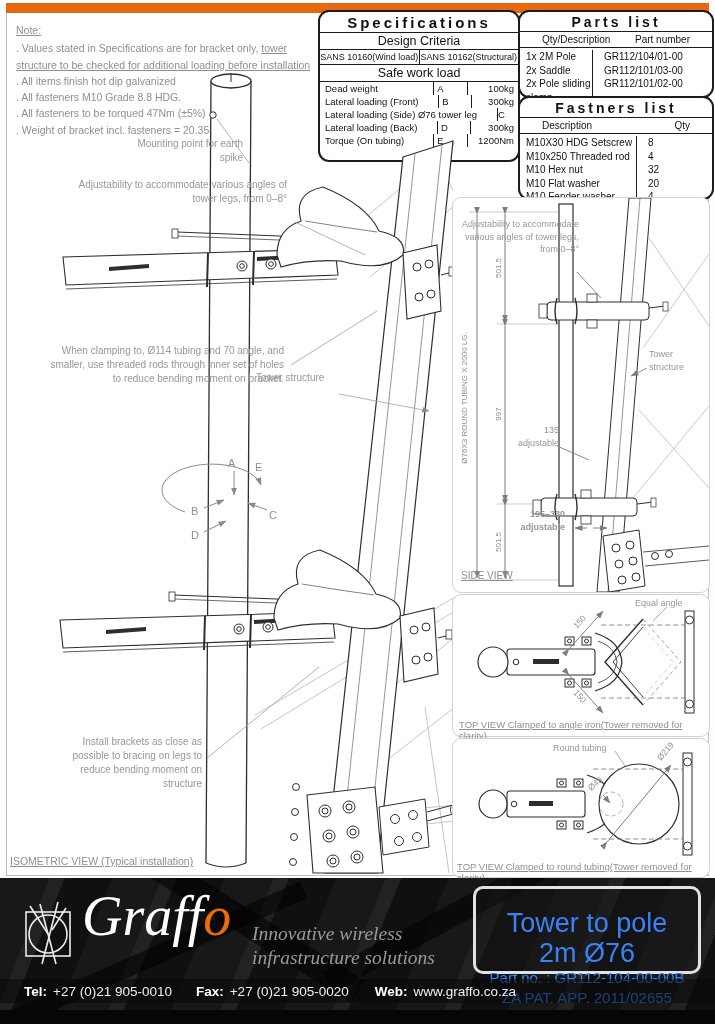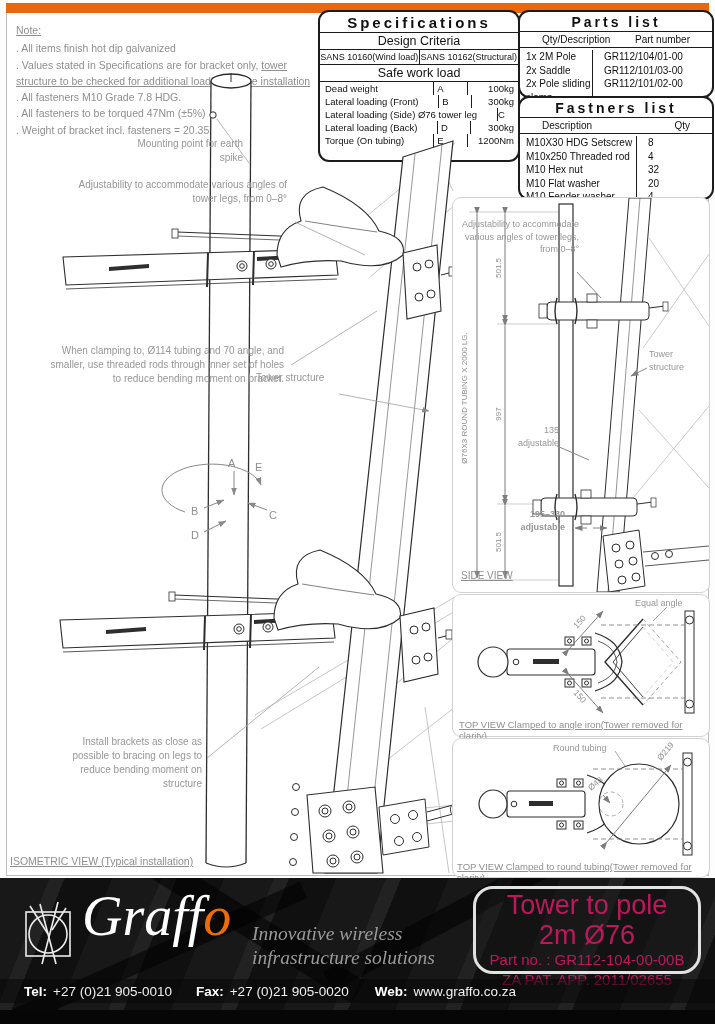--- a/index.html
+++ b/index.html
@@ -49,22 +49,22 @@
   .footer{position:absolute;left:0;top:878px;width:715px;height:146px;background:#161616;overflow:hidden;}
   .footer .photo{position:absolute;inset:0;
      background:repeating-linear-gradient(112deg,#181818 0 46px,#222222 46px 60px,#101010 60px 104px);}
   .girder{position:absolute;background:rgba(0,0,0,0.55);}
   .brand{position:absolute;left:82px;top:888px;font-family:"Liberation Serif",serif;
          font-style:italic;font-size:56px;color:#ffffff;line-height:1;}
   .brand .o{color:#ED6C05;}
   .tagline{position:absolute;left:252px;top:922px;font-family:"Liberation Serif",serif;
            font-style:italic;font-size:19.5px;color:#9a9a9a;line-height:1.25;}
   .titleblock{position:absolute;left:473px;top:886px;width:228px;height:88px;
-              border:3px solid #e2e2e2;border-radius:20px;background:rgba(25,25,25,0.45);
-              color:#be185d;text-align:center;padding-top:2px;box-sizing:border-box;}
+              border:3px solid #e2e2e2;border-radius:10px;background:rgba(25,25,25,0.45);
+              color:#3b82f6;text-align:center;padding-top:20px;box-sizing:border-box;}
   .titleblock .l1{font-size:27px;line-height:1.1;}
   .titleblock .l2{font-size:15px;line-height:1.3;}
   .contact{position:absolute;left:0;top:979px;width:715px;height:24px;
            background:rgba(8,8,8,0.55);display:flex;align-items:center;
            color:#efefef;font-size:13.5px;}
   .contact b{color:#ffffff;font-weight:bold;}
   .contact span{margin-right:6px;}
   .contact .grp{display:flex;}
   .bottom-strip{position:absolute;left:0;top:1010px;width:715px;height:14px;background:#060606;}
   a.weblink{color:#efefef;text-decoration:none;}
@@ -73,23 +73,23 @@
 </style>
 </head>
 <body>
 
 <div class="stage">
   <div class="sheet-frame"></div>
   <div class="orange-bar"></div>
 
   <div class="notes">
     <div class="t">Note:</div>
+    <div><span>. Values stated in Specifications are for bracket only, </span><span class="u">tower structure to be checked for additional loading before installation</span></div>
     <div>. All items finish hot dip galvanized</div>
-    <div><span>. Values stated in Specifications are for bracket only, </span><span class="u">tower structure to be checked for additional loading before installation</span></div>
-    <div>. All fasteners M10 Grade 7.8 HDG.</div>
+    <div>. All fasteners M10 Grade 8.8 HDG.</div>
     <div>. All fasteners to be torqued 47Nm (±5%)</div>
     <div>. Weight of bracket incl. fasteners = 20.355kg.</div>
   </div>
 
   <div class="dbox" style="left:318px;top:10px;width:198px;height:148px;">
     <div class="ttl">Specifications</div>
     <div class="hr"></div>
     <div class="ctr">Design Criteria</div>
     <div class="hr"></div>
     <div class="std-row">

